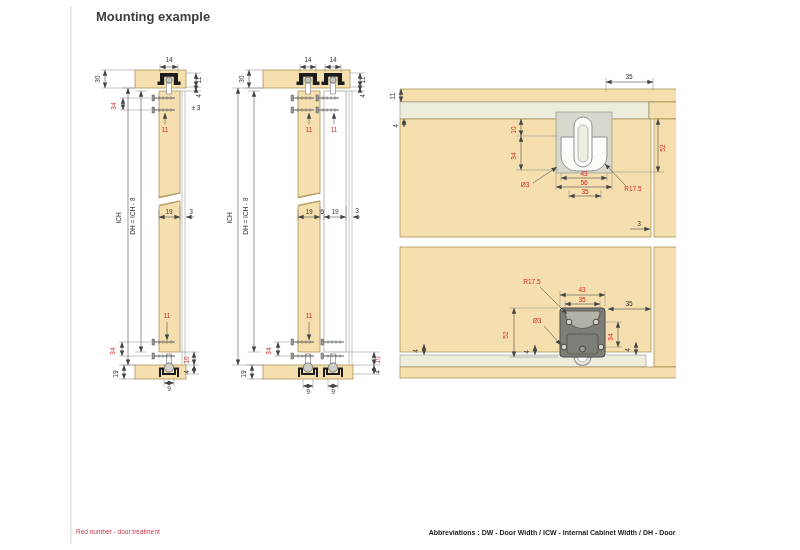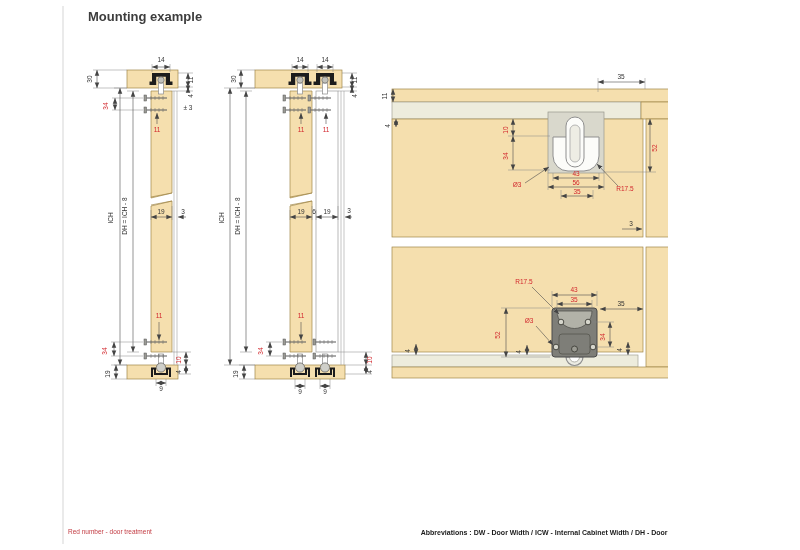--- a/index.html
+++ b/index.html
@@ -1,16 +1,16 @@
 <!DOCTYPE html>
 <html><head>
 <meta charset="utf-8">
 <style>
   html,body{margin:0;padding:0;background:#fff;}
-  #canvas{position:relative;width:668px;height:550px;background:#fff;overflow:hidden;}
+  #canvas{position:relative;width:668px;height:550px;background:#fff;overflow:hidden;padding-left:8px;}
   svg{display:block;}
   svg text{font-family:"Liberation Sans",sans-serif;text-anchor:middle;}
   .ttl{font-size:13px;font-weight:bold;fill:#3d3d3d;text-anchor:start;}
   .ftr{font-size:6.5px;fill:#c23b42;text-anchor:start;}
   .ftb{font-size:7px;font-weight:bold;fill:#1a1a1a;text-anchor:end;}
   .dt{font-size:6.5px;fill:#333;}
   .dr{font-size:6.5px;fill:#d2262c;}
   .wood{fill:#f5dfae;stroke:#a08648;stroke-width:.7;}
   .whd{fill:#ffffff;stroke:#9a9a9a;stroke-width:.7;}
   .rail{fill:#edecdd;stroke:#a3a396;stroke-width:.7;}

